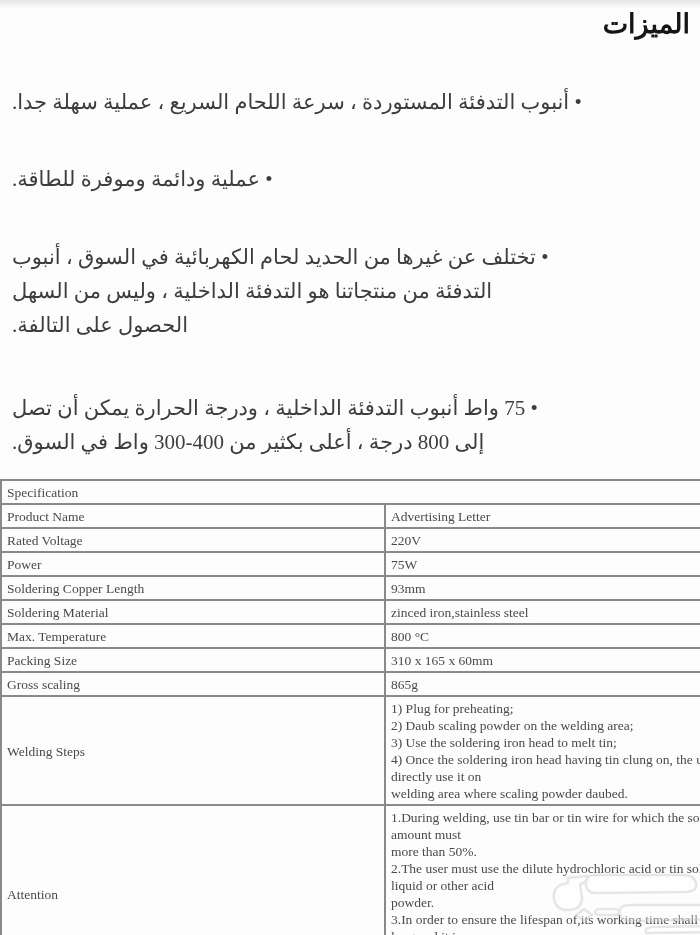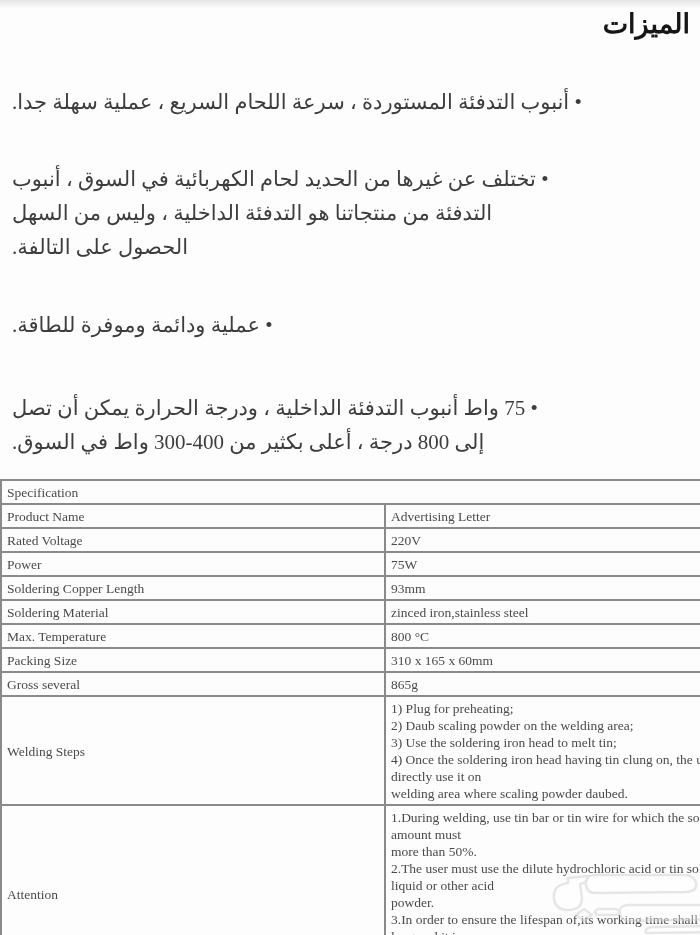--- a/index.html
+++ b/index.html
@@ -56,24 +56,24 @@
 </head>
 <body>
 
 <div class="page">
   <div class="top-fade"></div>
 
   <h1 class="title">الميزات</h1>
 
   <div class="features">
       <p class="feature">• أنبوب التدفئة المستوردة ، سرعة اللحام السريع ، عملية سهلة جدا.</p>
+      <p class="feature">• عملية ودائمة وموفرة للطاقة.</p>
       <p class="feature">• تختلف عن غيرها من الحديد لحام الكهربائية في السوق ، أنبوب
 التدفئة من منتجاتنا هو التدفئة الداخلية ، وليس من السهل
 الحصول على التالفة.</p>
-      <p class="feature">• عملية ودائمة وموفرة للطاقة.</p>
       <p class="feature">• 75 واط أنبوب التدفئة الداخلية ، ودرجة الحرارة يمكن أن تصل
 إلى 800 درجة ، أعلى بكثير من 400-300 واط في السوق.</p>
     </div>
 
   <table class="spec">
     <tbody>
       <tr>
         <td colspan="2">Specification</td>
       </tr>
     <tr>
@@ -98,21 +98,21 @@
         </tr>
         <tr>
           <td class="spec-label">Max. Temperature</td>
           <td class="spec-value">800 °C</td>
         </tr>
         <tr>
           <td class="spec-label">Packing Size</td>
           <td class="spec-value">310 x 165 x 60mm</td>
         </tr>
         <tr>
-          <td class="spec-label">Gross several</td>
+          <td class="spec-label">Gross scaling</td>
           <td class="spec-value">865g</td>
         </tr>
         <tr>
           <td class="spec-label">Welding Steps</td>
           <td class="spec-value">1) Plug for preheating;
 2) Daub scaling powder on the welding area;
 3) Use the soldering iron head to melt tin;
 4) Once the soldering iron head having tin clung on, the user can directly use it on
 welding area where scaling powder daubed.</td>
         </tr>

